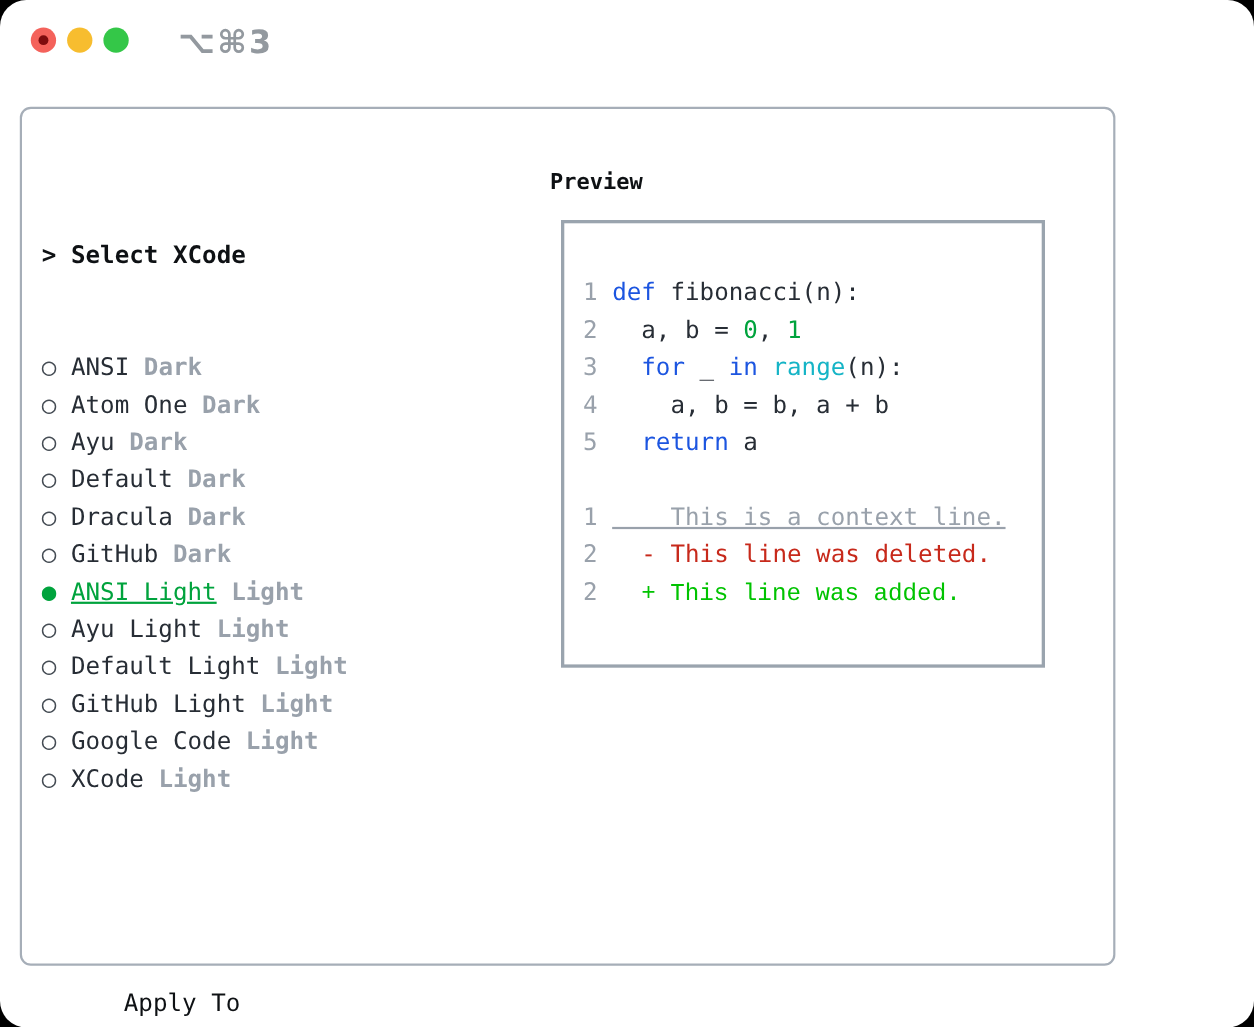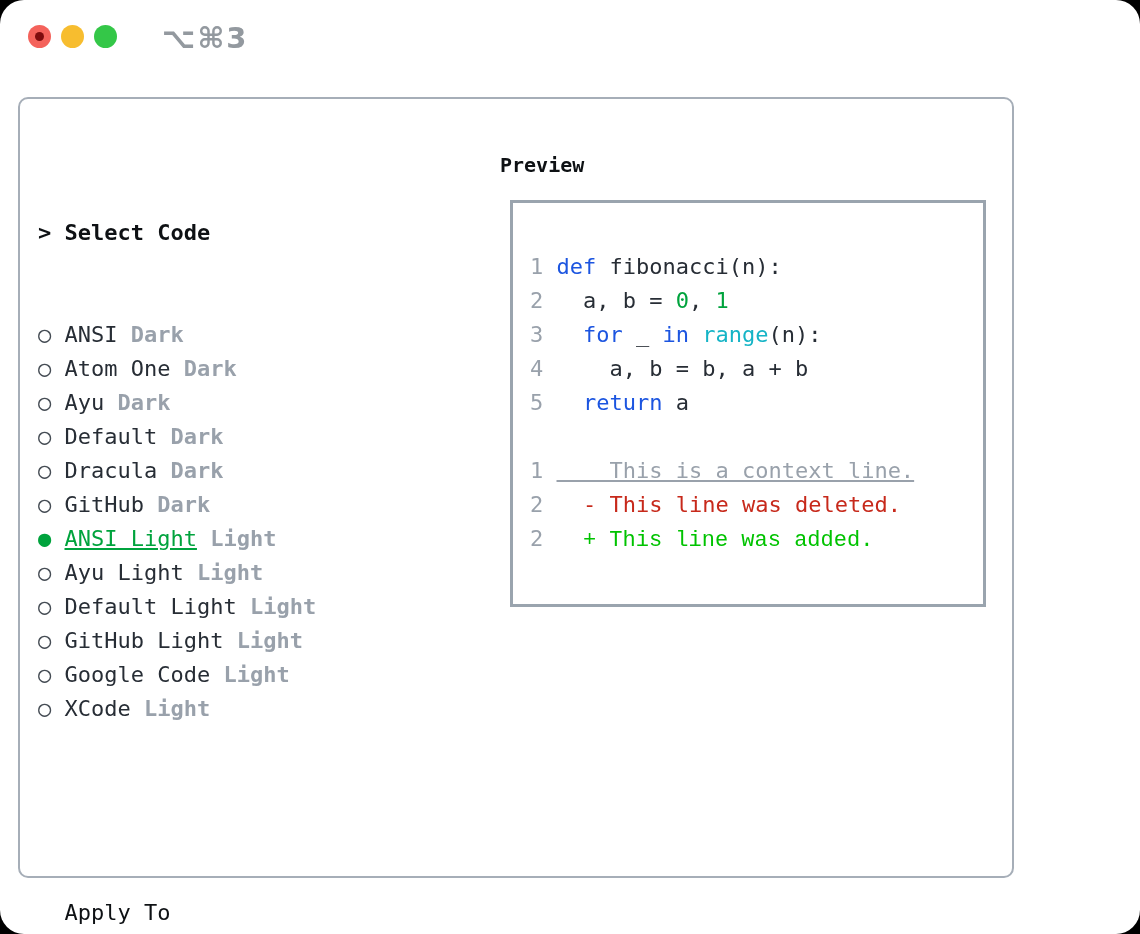--- a/index.html
+++ b/index.html
@@ -51,28 +51,28 @@
     position:absolute;left:18px;top:49px;
     font-size:22px;line-height:34px;white-space:pre;color:var(--text);
   }
   .row{min-height:34px;}
   .prompt,.hdr{font-weight:bold;color:var(--ink);}
   .radio{color:var(--radio);}
   .radio.sel{color:var(--green);}
   .tname{color:var(--text);}
   .tname.sel{color:var(--green);text-decoration:underline;}
   .tvariant{color:var(--muted);font-weight:bold;}
-  .apply-hdr{color:var(--ink);}
+  .apply-hdr{color:var(--ink);margin-left:48px;}
   
   .preview-hdr{
     position:absolute;left:480px;top:49px;
     font-size:20px;line-height:34px;font-weight:bold;color:var(--ink);white-space:pre;
   }
   .preview-box{
-    position:absolute;left:490px;top:101px;width:476px;height:407px;
+    position:absolute;left:490px;top:101px;width:440px;height:407px;
     border:3px solid var(--preview-border);box-sizing:border-box;background:#fff;
   }
   .code{
     padding:47px 0 0 17px;
     font-size:22px;line-height:34px;white-space:pre;color:var(--text);
   }
   .seg.ln{color:var(--muted);}
   .seg.df{color:var(--text);}
   .seg.kw{color:var(--blue);}
   .seg.bi{color:var(--cyan);}
@@ -92,21 +92,21 @@
         <div class="dot"></div>
       </div>
       <div class="tl yellow"></div>
       <div class="tl green"></div>
     </div>
     <div class="win-title">⌥⌘3</div>
 
     <div class="panel">
 
       <div class="leftcol">
-        <div class="row"><span class="prompt">&gt;</span><span> </span><span class="hdr">Select Code</span></div>
+        <div class="row"><span class="prompt">&gt;</span><span> </span><span class="hdr">Select XCode</span></div>
         <div id="theme-list"><div class="row"><span class="radio">○</span> <span class="tname">ANSI</span> <span class="tvariant">Dark</span></div><div class="row"><span class="radio">○</span> <span class="tname">Atom One</span> <span class="tvariant">Dark</span></div><div class="row"><span class="radio">○</span> <span class="tname">Ayu</span> <span class="tvariant">Dark</span></div><div class="row"><span class="radio">○</span> <span class="tname">Default</span> <span class="tvariant">Dark</span></div><div class="row"><span class="radio">○</span> <span class="tname">Dracula</span> <span class="tvariant">Dark</span></div><div class="row"><span class="radio">○</span> <span class="tname">GitHub</span> <span class="tvariant">Dark</span></div><div class="row"><span class="radio sel">●</span> <span class="tname sel">ANSI Light</span> <span class="tvariant">Light</span></div><div class="row"><span class="radio">○</span> <span class="tname">Ayu Light</span> <span class="tvariant">Light</span></div><div class="row"><span class="radio">○</span> <span class="tname">Default Light</span> <span class="tvariant">Light</span></div><div class="row"><span class="radio">○</span> <span class="tname">GitHub Light</span> <span class="tvariant">Light</span></div><div class="row"><span class="radio">○</span> <span class="tname">Google Code</span> <span class="tvariant">Light</span></div><div class="row"><span class="radio">○</span> <span class="tname">XCode</span> <span class="tvariant">Light</span></div></div>
         <div class="row"></div>
         <div class="row"><span>  </span><span class="apply-hdr">Apply To</span></div>
         
         
         
         
       </div>
 
       <div class="preview-hdr">Preview</div>

